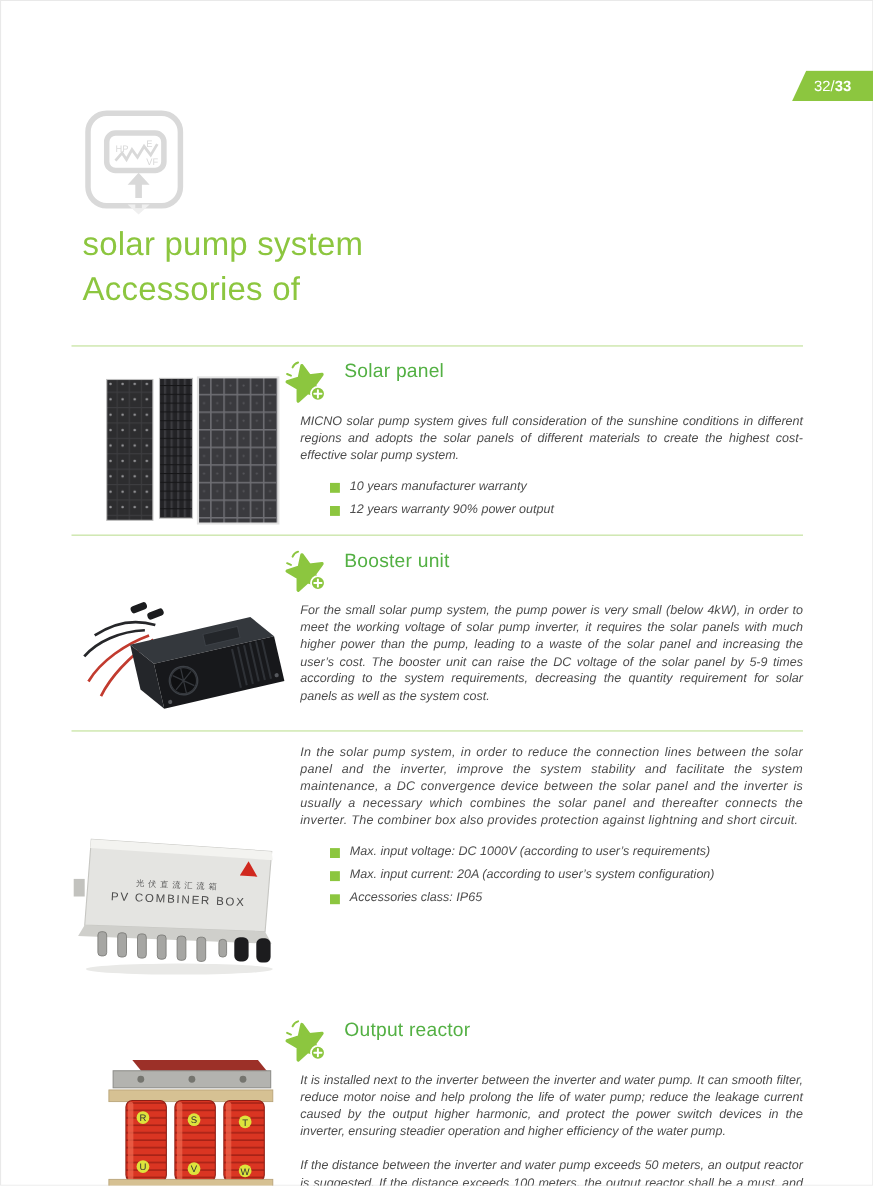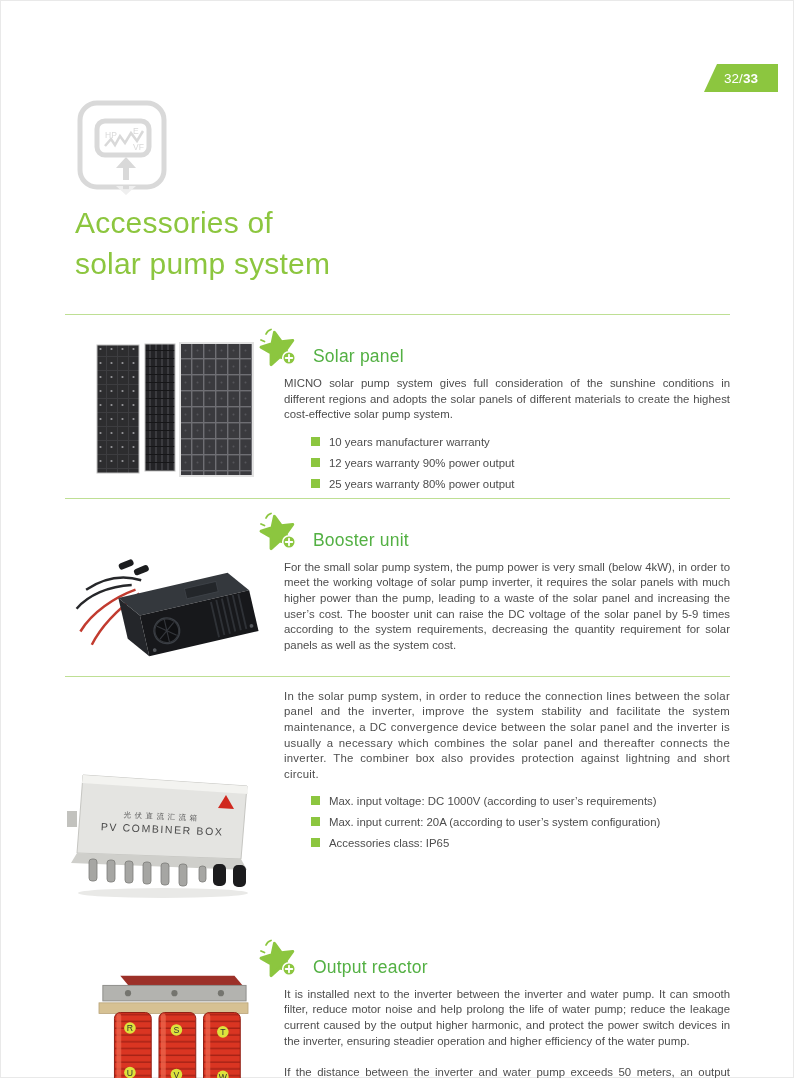--- a/index.html
+++ b/index.html
@@ -3,42 +3,42 @@
 <meta charset="utf-8">
 <style>
   html,body{margin:0;padding:0;background:#fff;}
   .page{
     position:relative;width:794px;height:1078px;background:#fff;overflow:hidden;
     font-family:"Liberation Sans",sans-serif;color:#4d4d4d;
     box-shadow:inset 0 0 0 1px #e9e9e9;
   }
   
   .page-badge{
-    position:absolute;top:64px;right:16px;width:74px;height:28px;background:#8CC63F;
+    position:absolute;top:64px;right:0;width:74px;height:28px;background:#8CC63F;
     clip-path:polygon(13px 0,100% 0,100% 100%,0 100%);
     display:flex;align-items:center;justify-content:center;color:#fff;font-size:13.5px;
   }
   .page-badge b{font-weight:bold;}
   
   .header{position:relative;padding:98px 64px 0 75px;display:flex;align-items:flex-start;flex-direction:column;}
   .logo{width:102px;height:102px;flex:none;margin-right:24px;}
   .title{color:#8CC63F;font-size:30px;line-height:41px;margin-top:2px;letter-spacing:.2px;}
   
   .sections{margin:30px 64px 0 65px;}
   .section{display:flex;border-top:1px solid #BEDF94;padding-top:12px;box-sizing:border-box;}
   .section.no-rule{border-top:none;}
   .img-col{width:193px;flex:none;}
   .txt-col{flex:1;min-width:0;}
-  .section-head{display:flex;align-items:flex-end;gap:13px;margin-bottom:9px;}
+  .section-head{display:flex;align-items:flex-start;gap:13px;margin-bottom:9px;}
   .star{width:42px;height:40px;flex:none;}
   .section-title{color:#53B043;font-size:17.5px;letter-spacing:.2px;}
-  .section-body{margin-left:26px;}
+  .section-body{margin-left:15px;font-style:italic;}
   .body-text{margin:0 0 12px;font-size:11.4px;line-height:15.6px;text-align:justify;color:#4d4d4d;}
   .bullets{list-style:none;margin:4px 0 0;padding:0 0 0 27px;}
-  .bullet{display:flex;gap:9px;font-size:11.4px;line-height:14.5px;margin-bottom:6.5px;color:#4d4d4d;}
+  .bullet{display:flex;gap:9px;font-size:11.4px;line-height:14.5px;margin-bottom:6.5px;color:#4d4d4d;align-items:center;}
   .bullet-square{width:9px;height:9px;background:#8CC63F;flex:none;margin-top:2px;}
   .s1{min-height:172px;} .s2{min-height:178px;} .s3{min-height:250px;} .s4{min-height:192px;}
   .s1 .img-wrap{margin:15px 0 0 30px;}
   .s2 .img-wrap{margin:28px 0 0 4px;}
   .s3 .img-wrap{margin:70px 0 0 -2px;}
   .s4 .img-wrap{margin:30px 0 0 26px;}
   .bottom-rule{margin:0 64px 0 65px;border-top:1px solid #BEDF94;}
 </style>
 </head>
 <body>
@@ -55,22 +55,22 @@
       <rect x="5" y="5" width="84" height="84" rx="17" fill="none" stroke="#d9d9d9" stroke-width="5"></rect>
       <rect x="22" y="23" width="52" height="34" rx="8" fill="none" stroke="#d9d9d9" stroke-width="5"></rect>
       <text x="30" y="40" font-size="8.5" fill="#d9d9d9">HP</text>
       <text x="58" y="36" font-size="8.5" fill="#d9d9d9">E</text>
       <text x="58" y="52" font-size="8.5" fill="#d9d9d9">VF</text>
       <polyline points="30,48 36,41 40,47 45,38 50,45 56,35 62,43 68,33" fill="none" stroke="#d9d9d9" stroke-width="2.5"></polyline>
       <path d="M48 82 v-12 h-7 l10 -11 10 11 h-7 v12 z" fill="#d9d9d9"></path>
       <path d="M48 88 v4 h6 v-4 h7 l-10 9 -10 -9 z" fill="#efefef"></path>
     </svg>
     <div class="title">
+      <div>solar pump system</div>
       <div>Accessories of</div>
-      <div>solar pump system</div>
     </div>
   </div>
 
   <div class="sections">
 
     <div class="section s1">
       <div class="img-col">
         <svg class="img-wrap" width="160" height="135" viewBox="0 0 160 135">
           <defs>
             <pattern id="pA" width="11" height="14" patternUnits="userSpaceOnUse">
@@ -112,24 +112,20 @@
         <div class="section-body">
           <p class="body-text">MICNO solar pump system gives full consideration of the sunshine conditions in different regions and adopts the solar panels of different materials to create the highest cost-effective solar pump system.</p>
           <ul class="bullets">
             <li class="bullet">
                 <span class="bullet-square"></span>
                 <span>10 years manufacturer warranty</span>
               </li>
             <li class="bullet">
                 <span class="bullet-square"></span>
                 <span>12 years warranty 90% power output</span>
-              </li>
-            <li class="bullet">
-                <span class="bullet-square"></span>
-                <span>25 years warranty 80% power output</span>
               </li>
           </ul>
         </div>
       </div>
     </div>
 
     <div class="section s2">
       <div class="img-col">
         <svg class="img-wrap" width="190" height="128" viewBox="0 0 200 132">
           <path d="M70 52 C48 60 24 76 12 96" stroke="#c23b2f" fill="none" stroke-width="2.6"></path>

